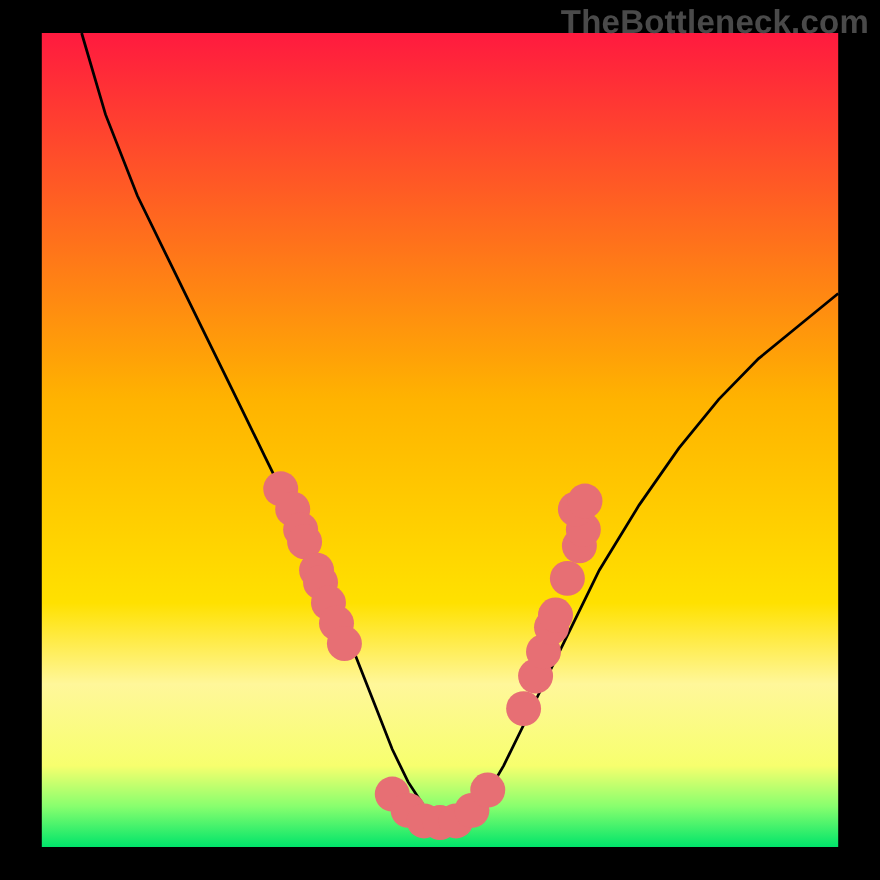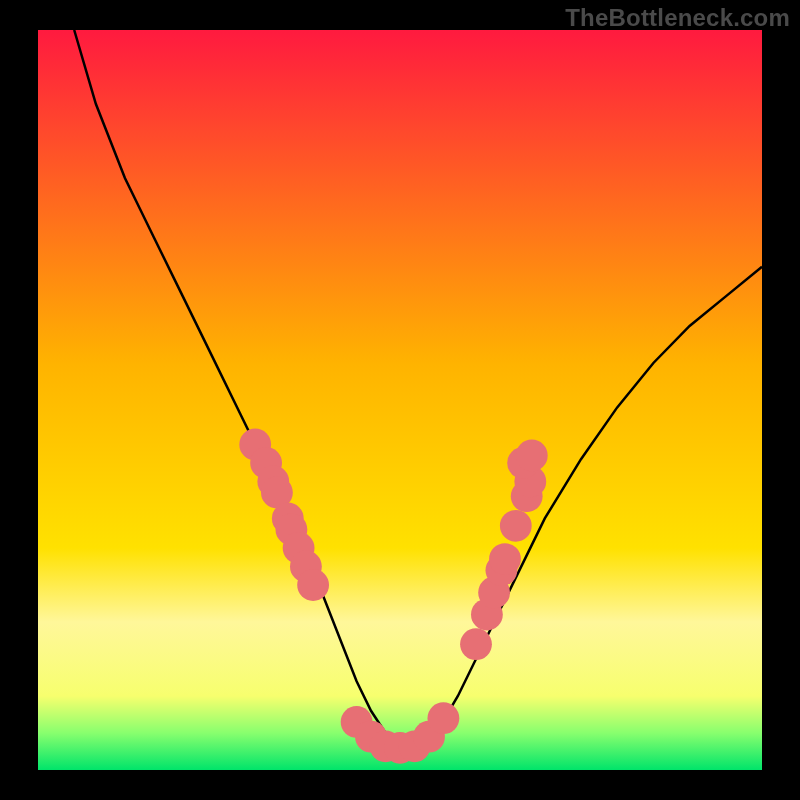--- a/index.html
+++ b/index.html
@@ -14,21 +14,21 @@
     position: relative;
     width: 800px;
     height: 800px;
     background: #000;
   }
   .watermark {
     position: absolute;
     top: 4px;
     right: 10px;
     color: #4a4a4a;
-    font-size: 24px;
+    font-size: 30px;
     font-weight: 600;
     letter-spacing: 0.2px;
     z-index: 10;
     user-select: none;
   }
   svg {
     position: absolute;
     left: 0;
     top: 0;
   }

